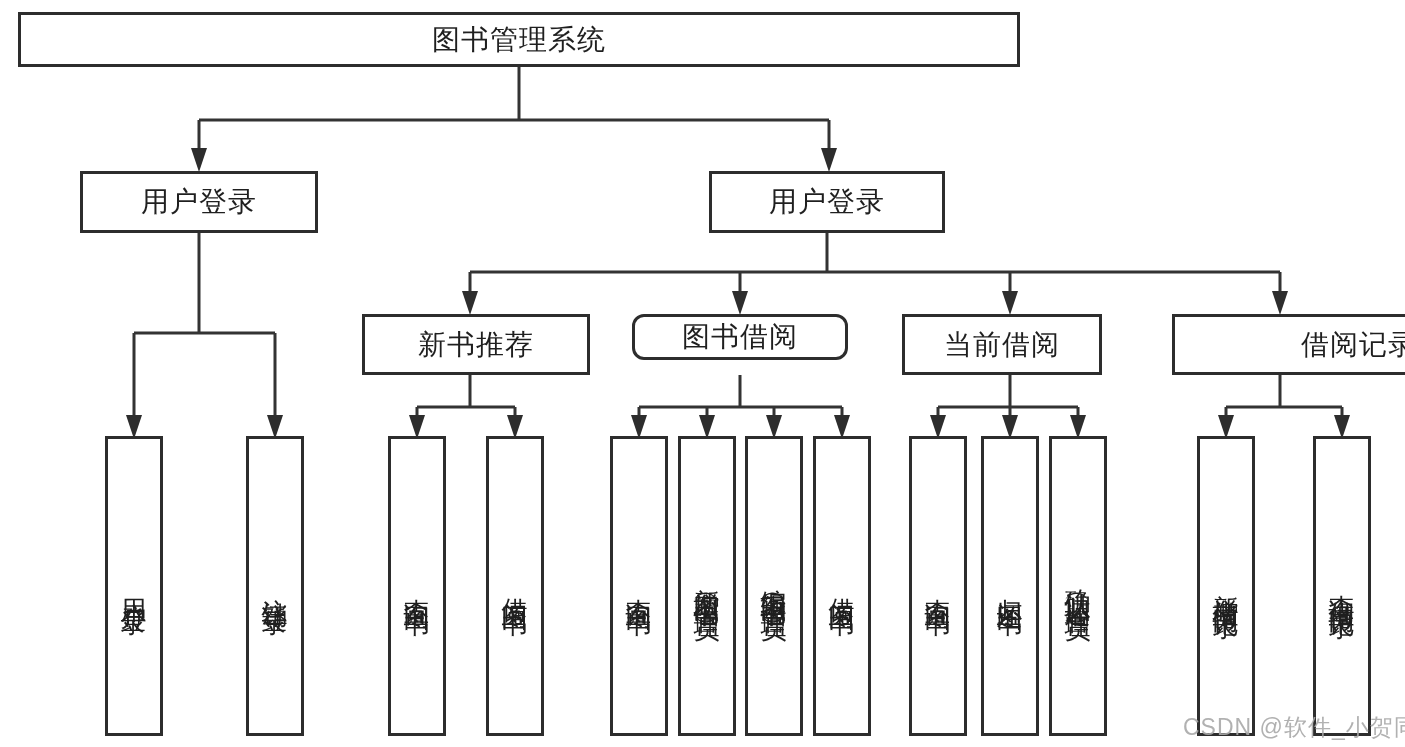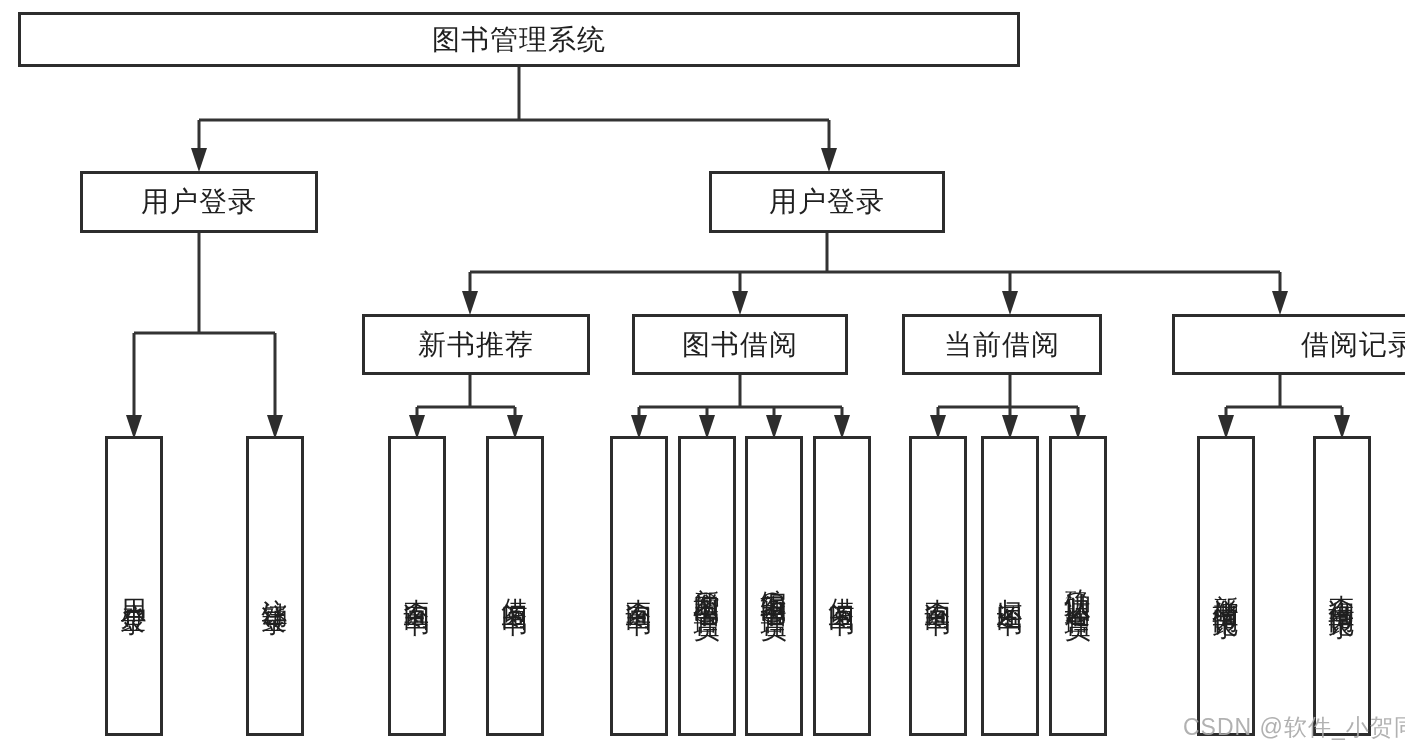--- a/index.html
+++ b/index.html
@@ -110,21 +110,21 @@
   <div class="node hbox" style="left:80px; top:171px; width:238px; height:62px;">
     <span>用户登录</span>
   </div>
   <div class="node hbox" style="left:709px; top:171px; width:236px; height:62px;">
     <span>用户登录</span>
   </div>
 
   <div class="node hbox" style="left:362px; top:314px; width:228px; height:61px;">
     <span>新书推荐</span>
   </div>
-  <div class="node hbox" style="left:632px; top:314px; width:216px; height:61px;">
+  <div class="node hbox" style="left:632px; top:314px; width:216px; height:46px;border-radius:12px;">
     <span>图书借阅</span>
   </div>
   <div class="node hbox" style="left:902px; top:314px; width:200px; height:61px;">
     <span>当前借阅</span>
   </div>
   <div class="node hbox" style="left:1172px; top:314px; width:248px; height:61px;justify-content:flex-end;">
     <span>借阅记录</span>
   </div>
 
   <div class="node vbox" style="left:105px;">

